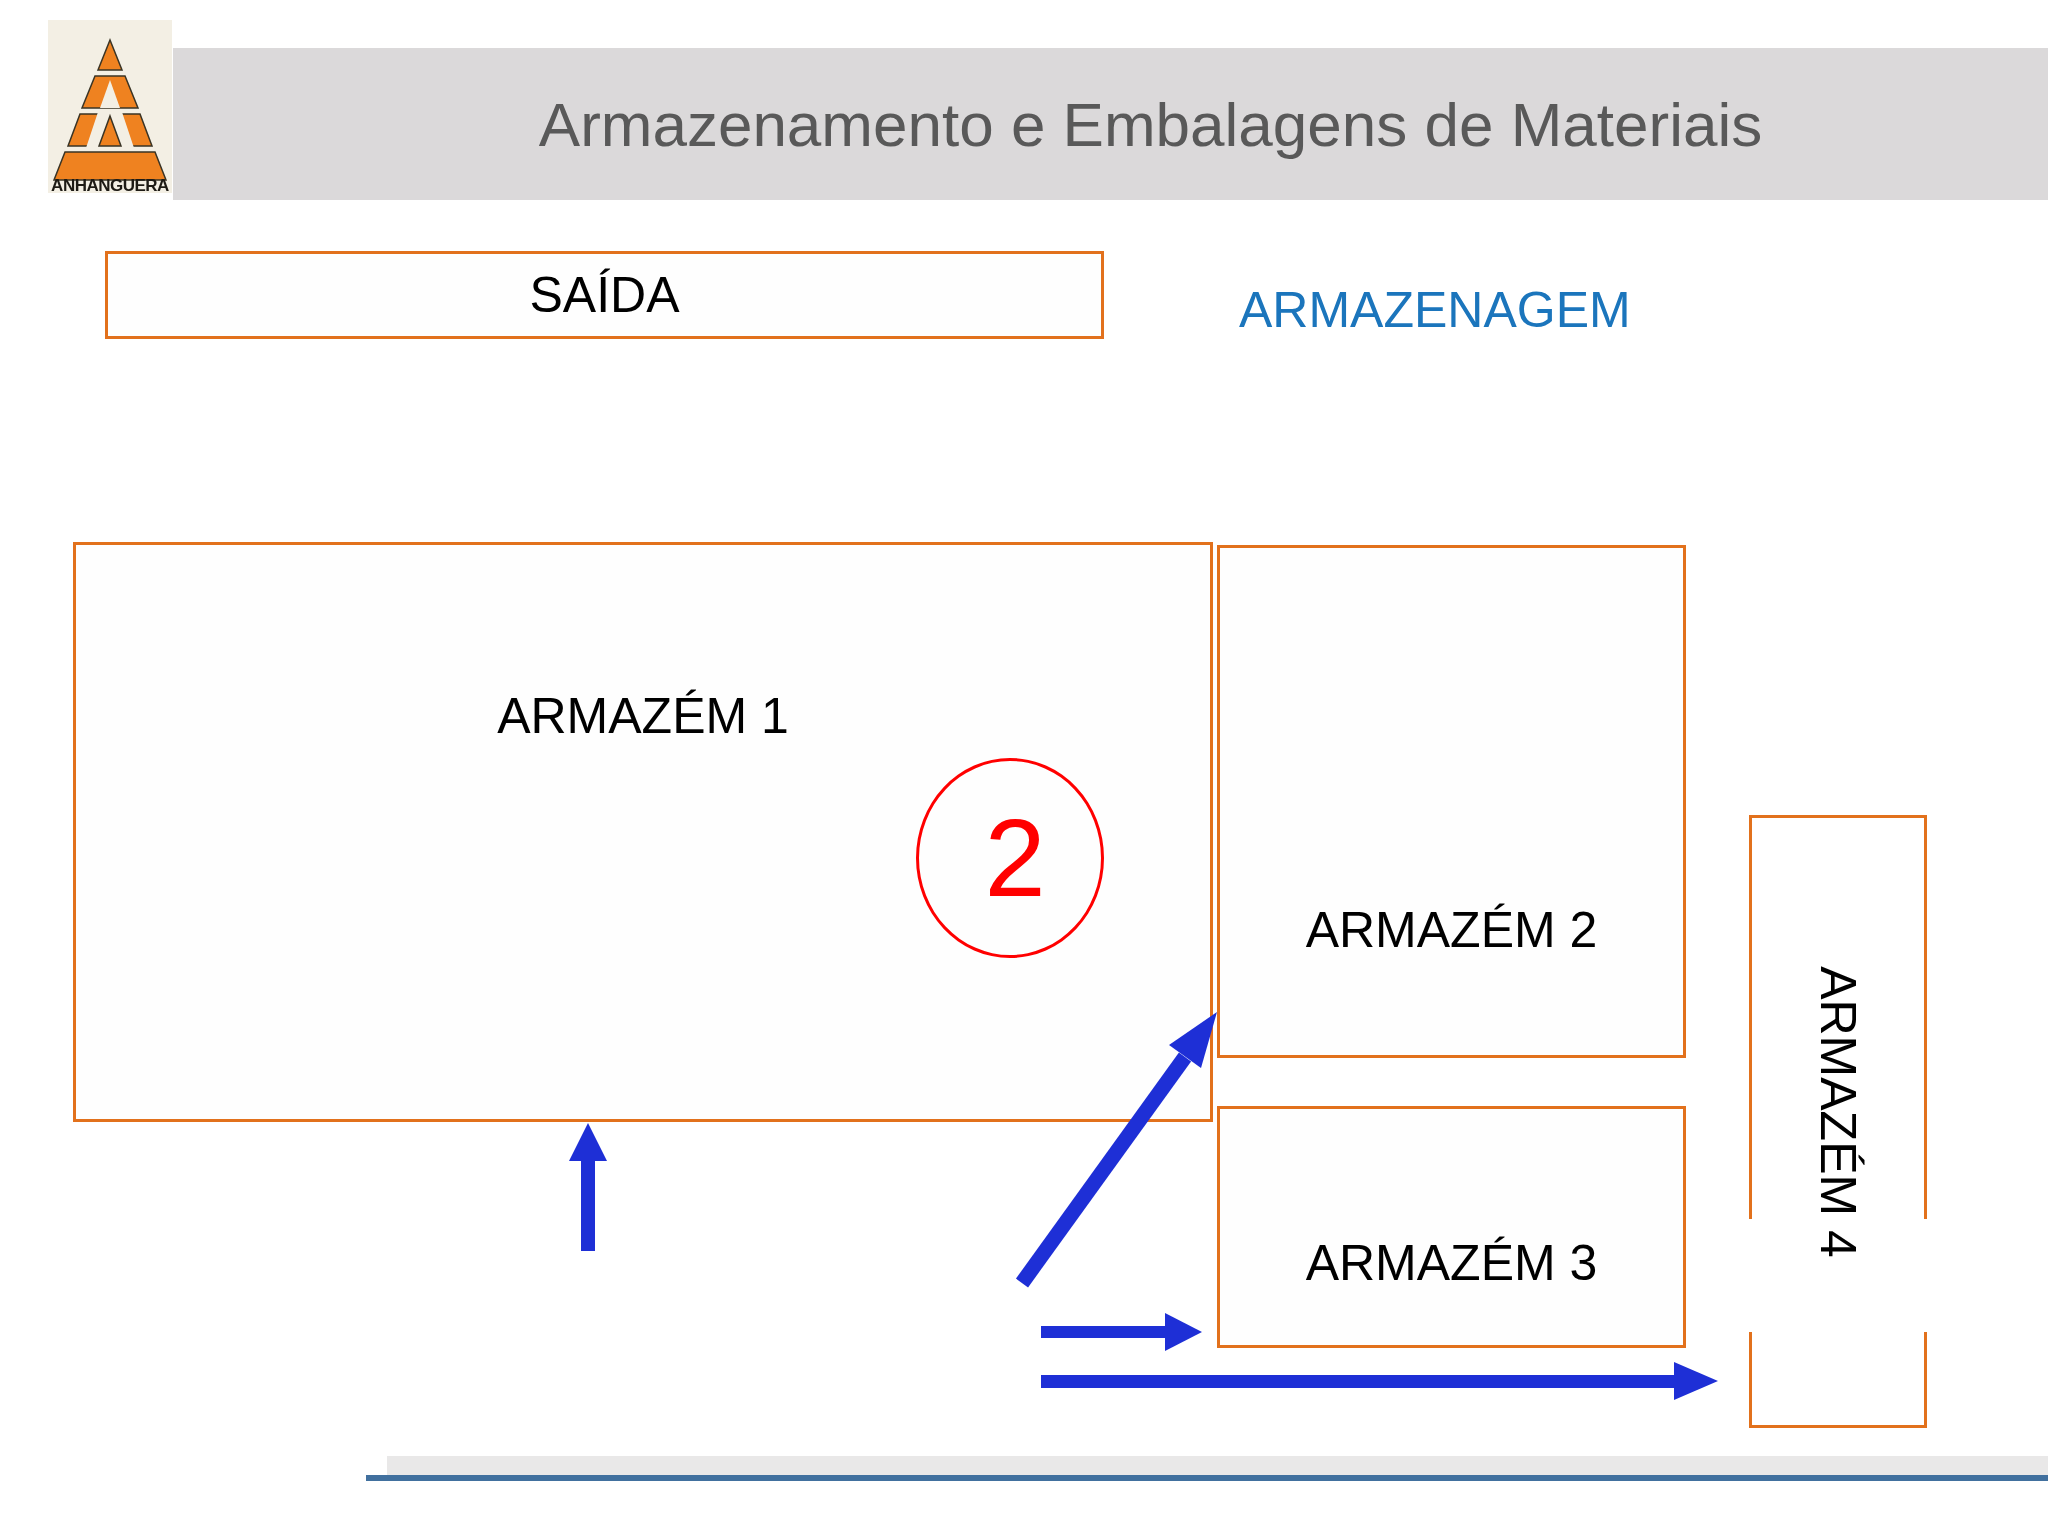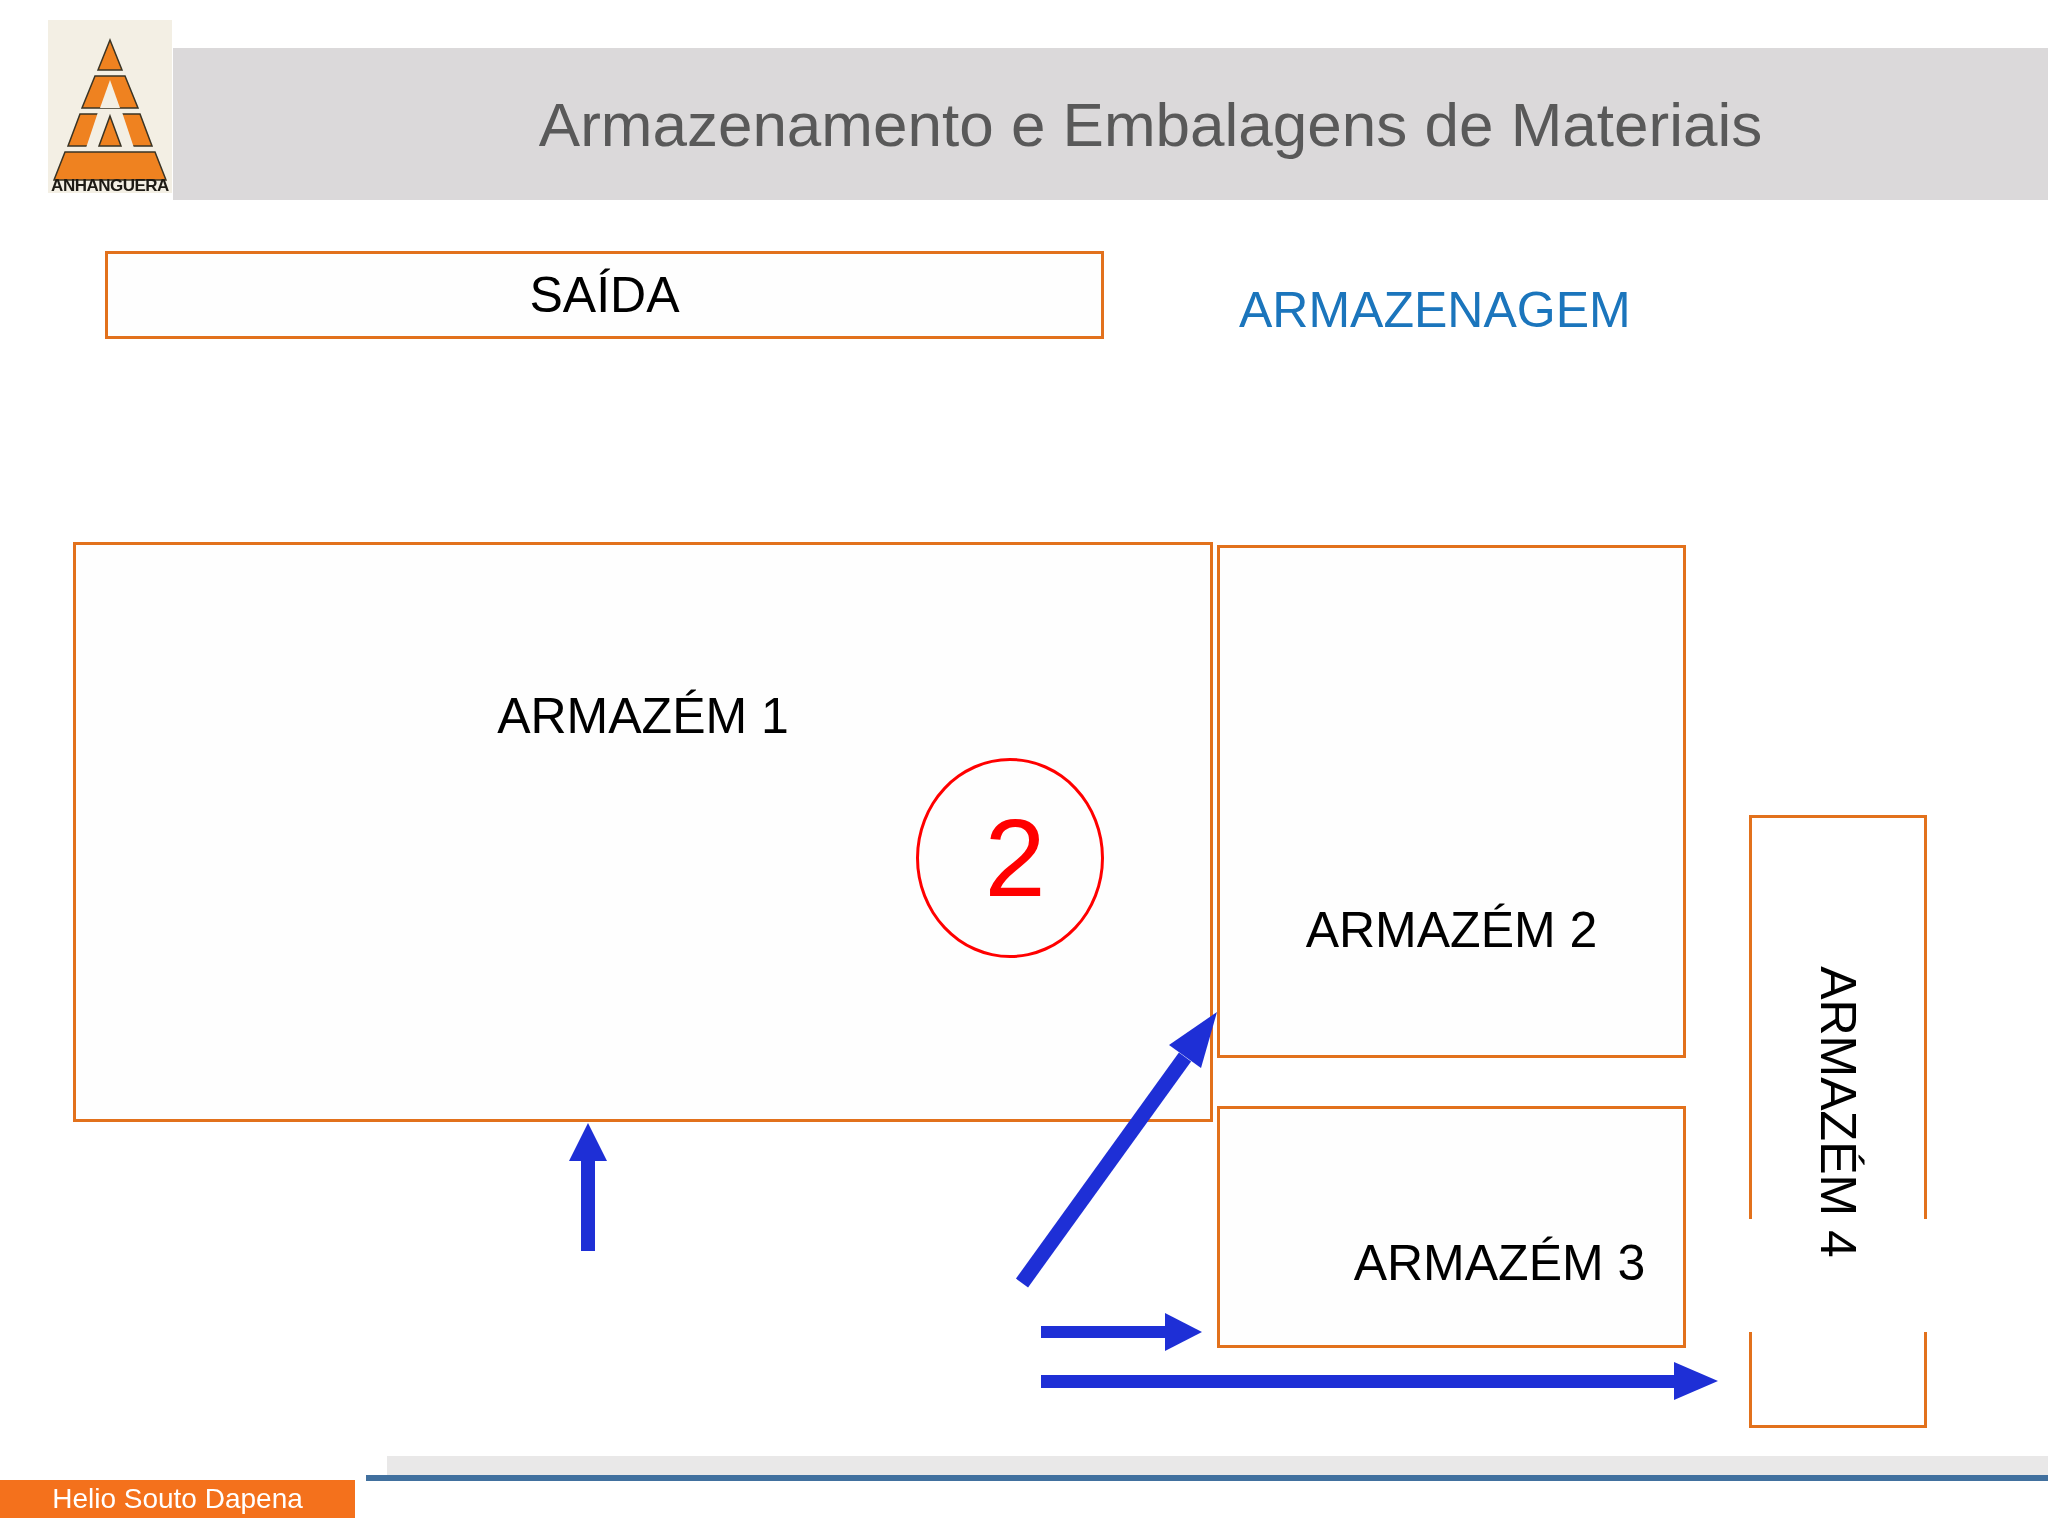--- a/index.html
+++ b/index.html
@@ -64,21 +64,21 @@
     white-space: nowrap;
     margin-top: 12px;
   }
 
   .a1-box { left: 73px;   top: 542px;  width: 1140px; height: 580px; }
   .a1-box .lbl { top: 142px; }
 
   .a2-box { left: 1217px; top: 545px;  width: 469px;  height: 513px; }
   .a2-box .lbl { top: 353px; }
 
-  .a3-box { left: 1217px; top: 1106px; width: 469px;  height: 242px; padding-left: 48px; }
+  .a3-box { left: 1217px; top: 1106px; width: 469px;  height: 242px; }
   .a3-box .lbl { top: 125px; }
 
   
   .a4-top {
     position: absolute;
     left: 1749px; top: 815px; width: 178px; height: 404px;
     border: 3px solid #E2711C; border-bottom: none;
     box-sizing: border-box; background: transparent;
   }
   .a4-bottom {
@@ -228,17 +228,14 @@
     </g>
 
     <g>
       <rect x="1041" y="1375" width="633" height="13" fill="#1E2FD6"></rect>
       <polygon fill="#1E2FD6" points="1718,1381 1674,1362 1674,1400"></polygon>
     </g>
   </svg>
 
   <div class="footer-gray"></div>
   <div class="footer-line"></div>
-  <div class="footer-orange">
-    <div class="author">Helio Souto Dapena</div>
-  </div>
 
 </div>
 
 </body></html>

